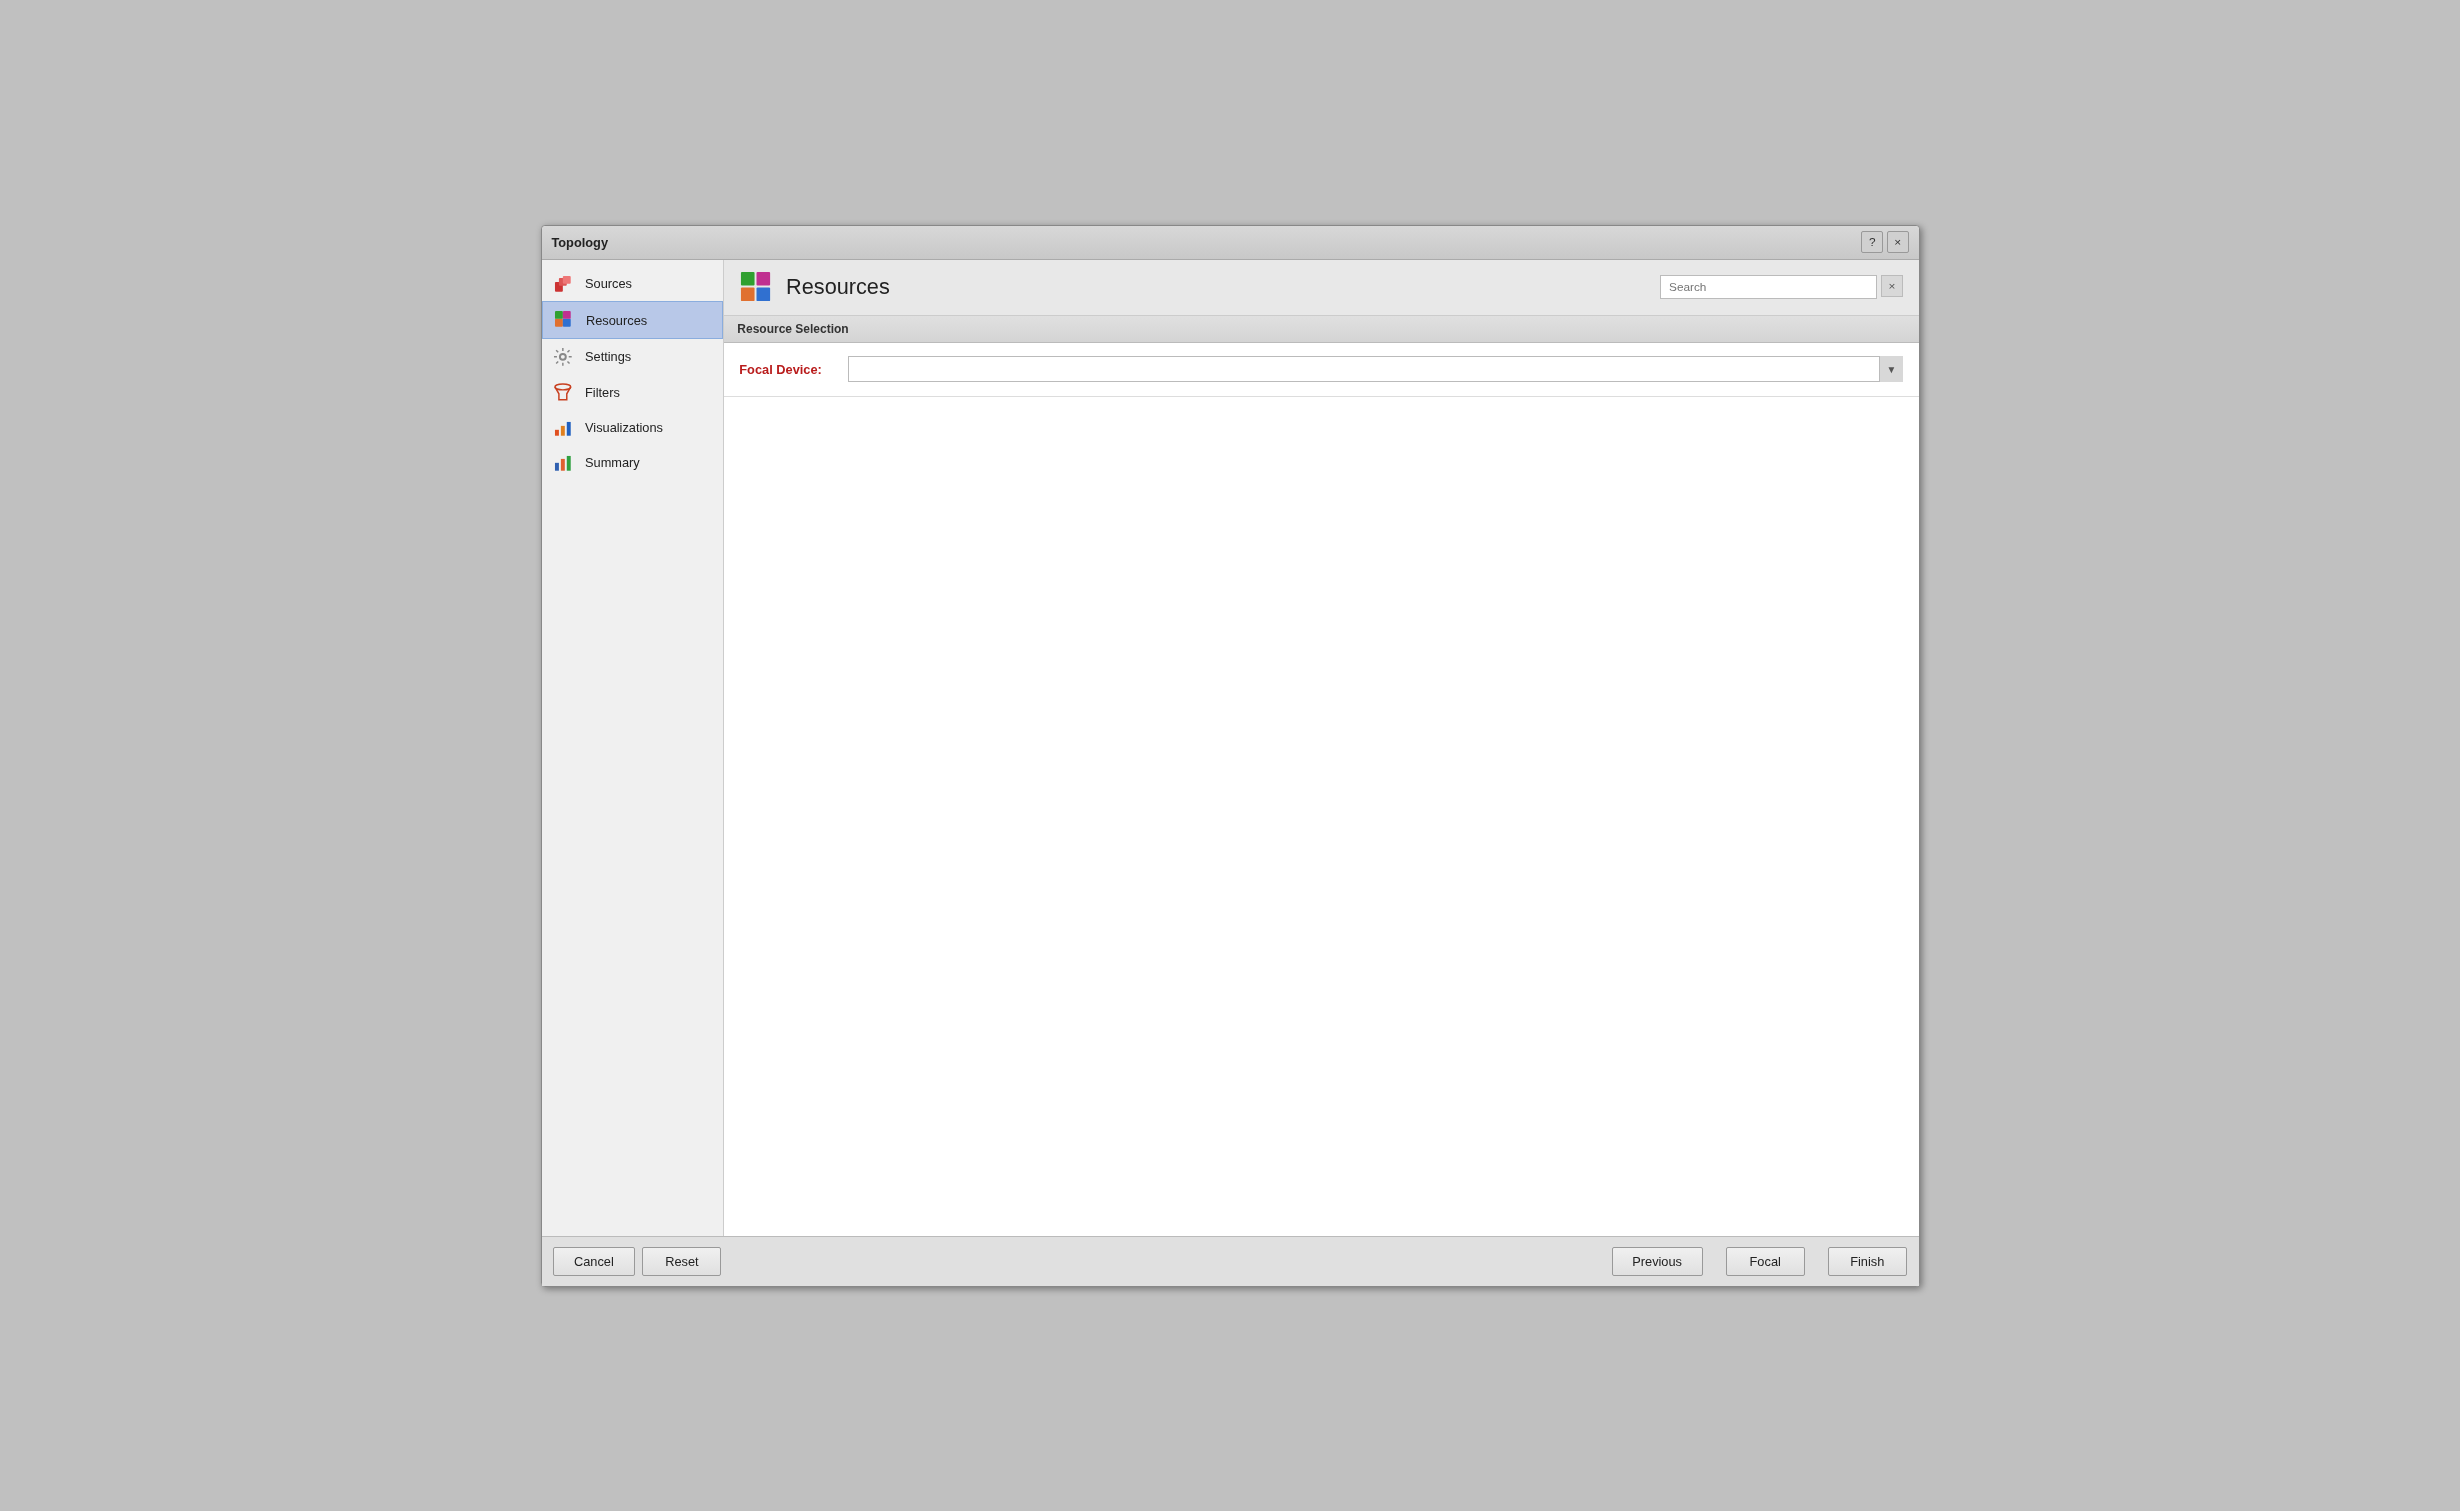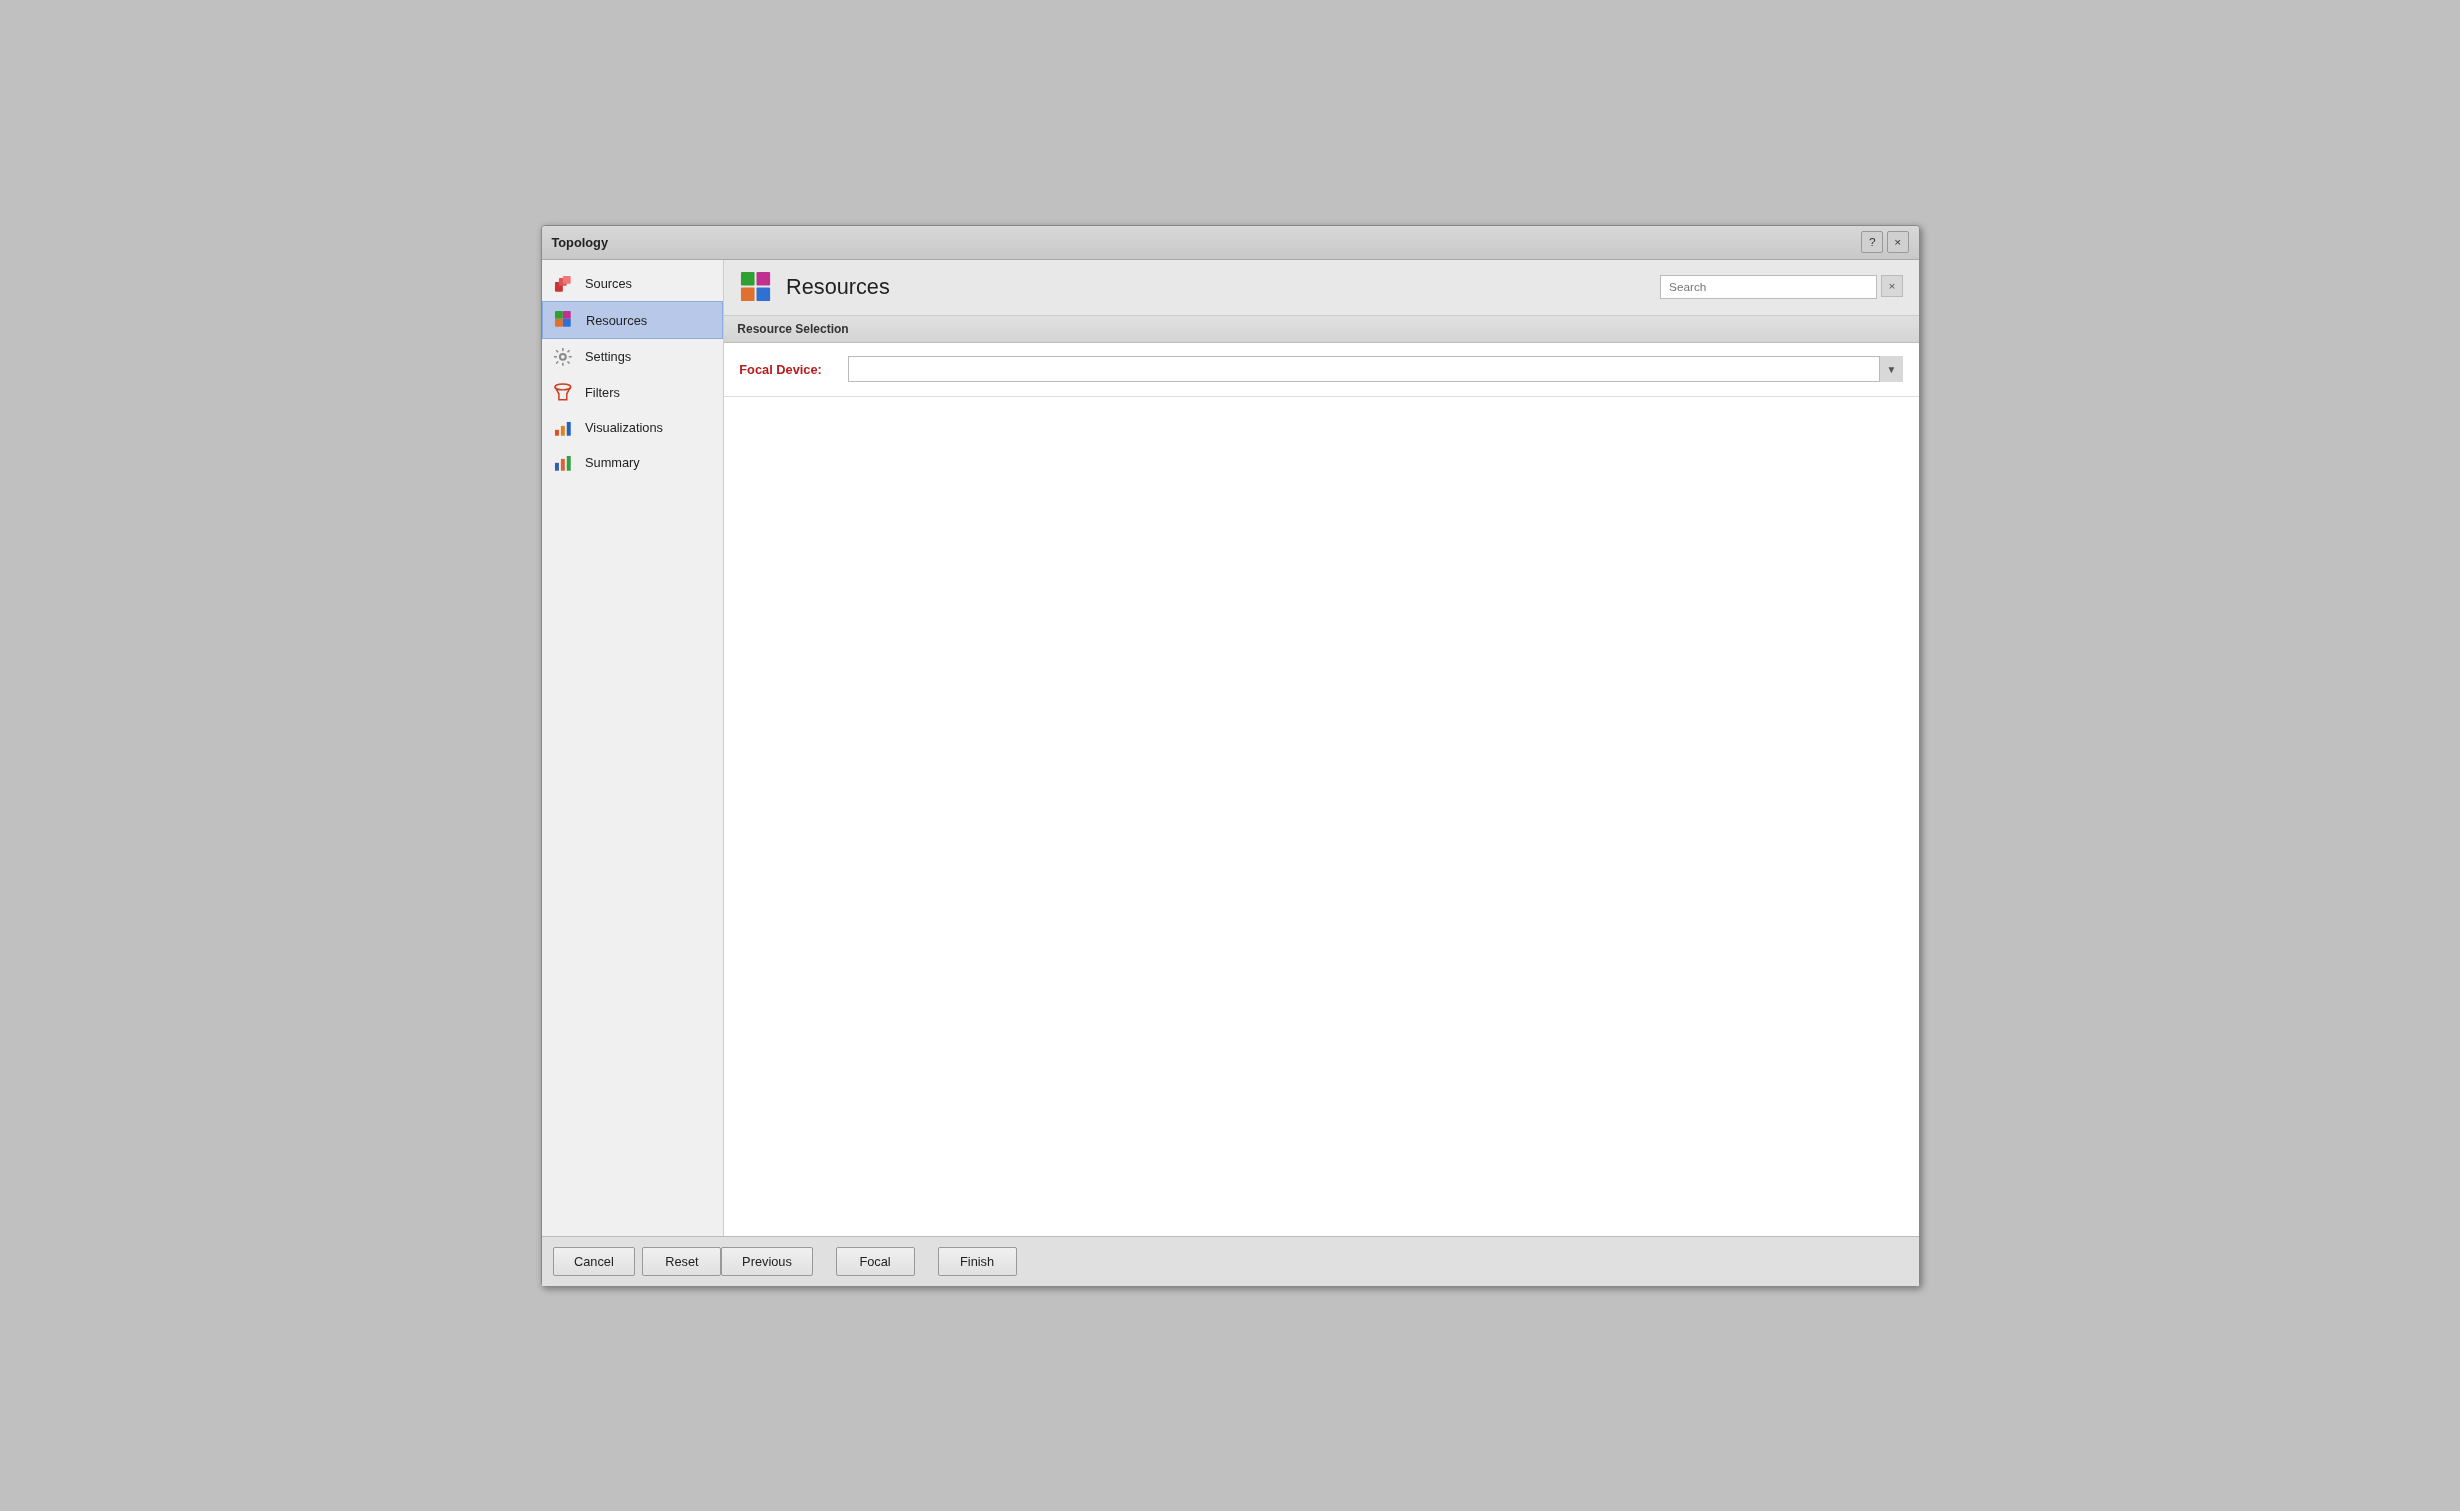--- a/index.html
+++ b/index.html
@@ -207,21 +207,21 @@
     .content-area {
       flex: 1;
       background: #fff;
     }
     .bottom-bar {
       background: #e0e0e0;
       border-top: 1px solid #bbb;
       padding: 9.9px 11.8px;
       display: flex;
       align-items: center;
-      justify-content: flex-start;
+      justify-content: space-between;
     }
     .bottom-left {
       display: flex;
       gap: 7.9px;
     }
     .bottom-right {
       display: flex;
       gap: 23px;
     }
     .btn {

